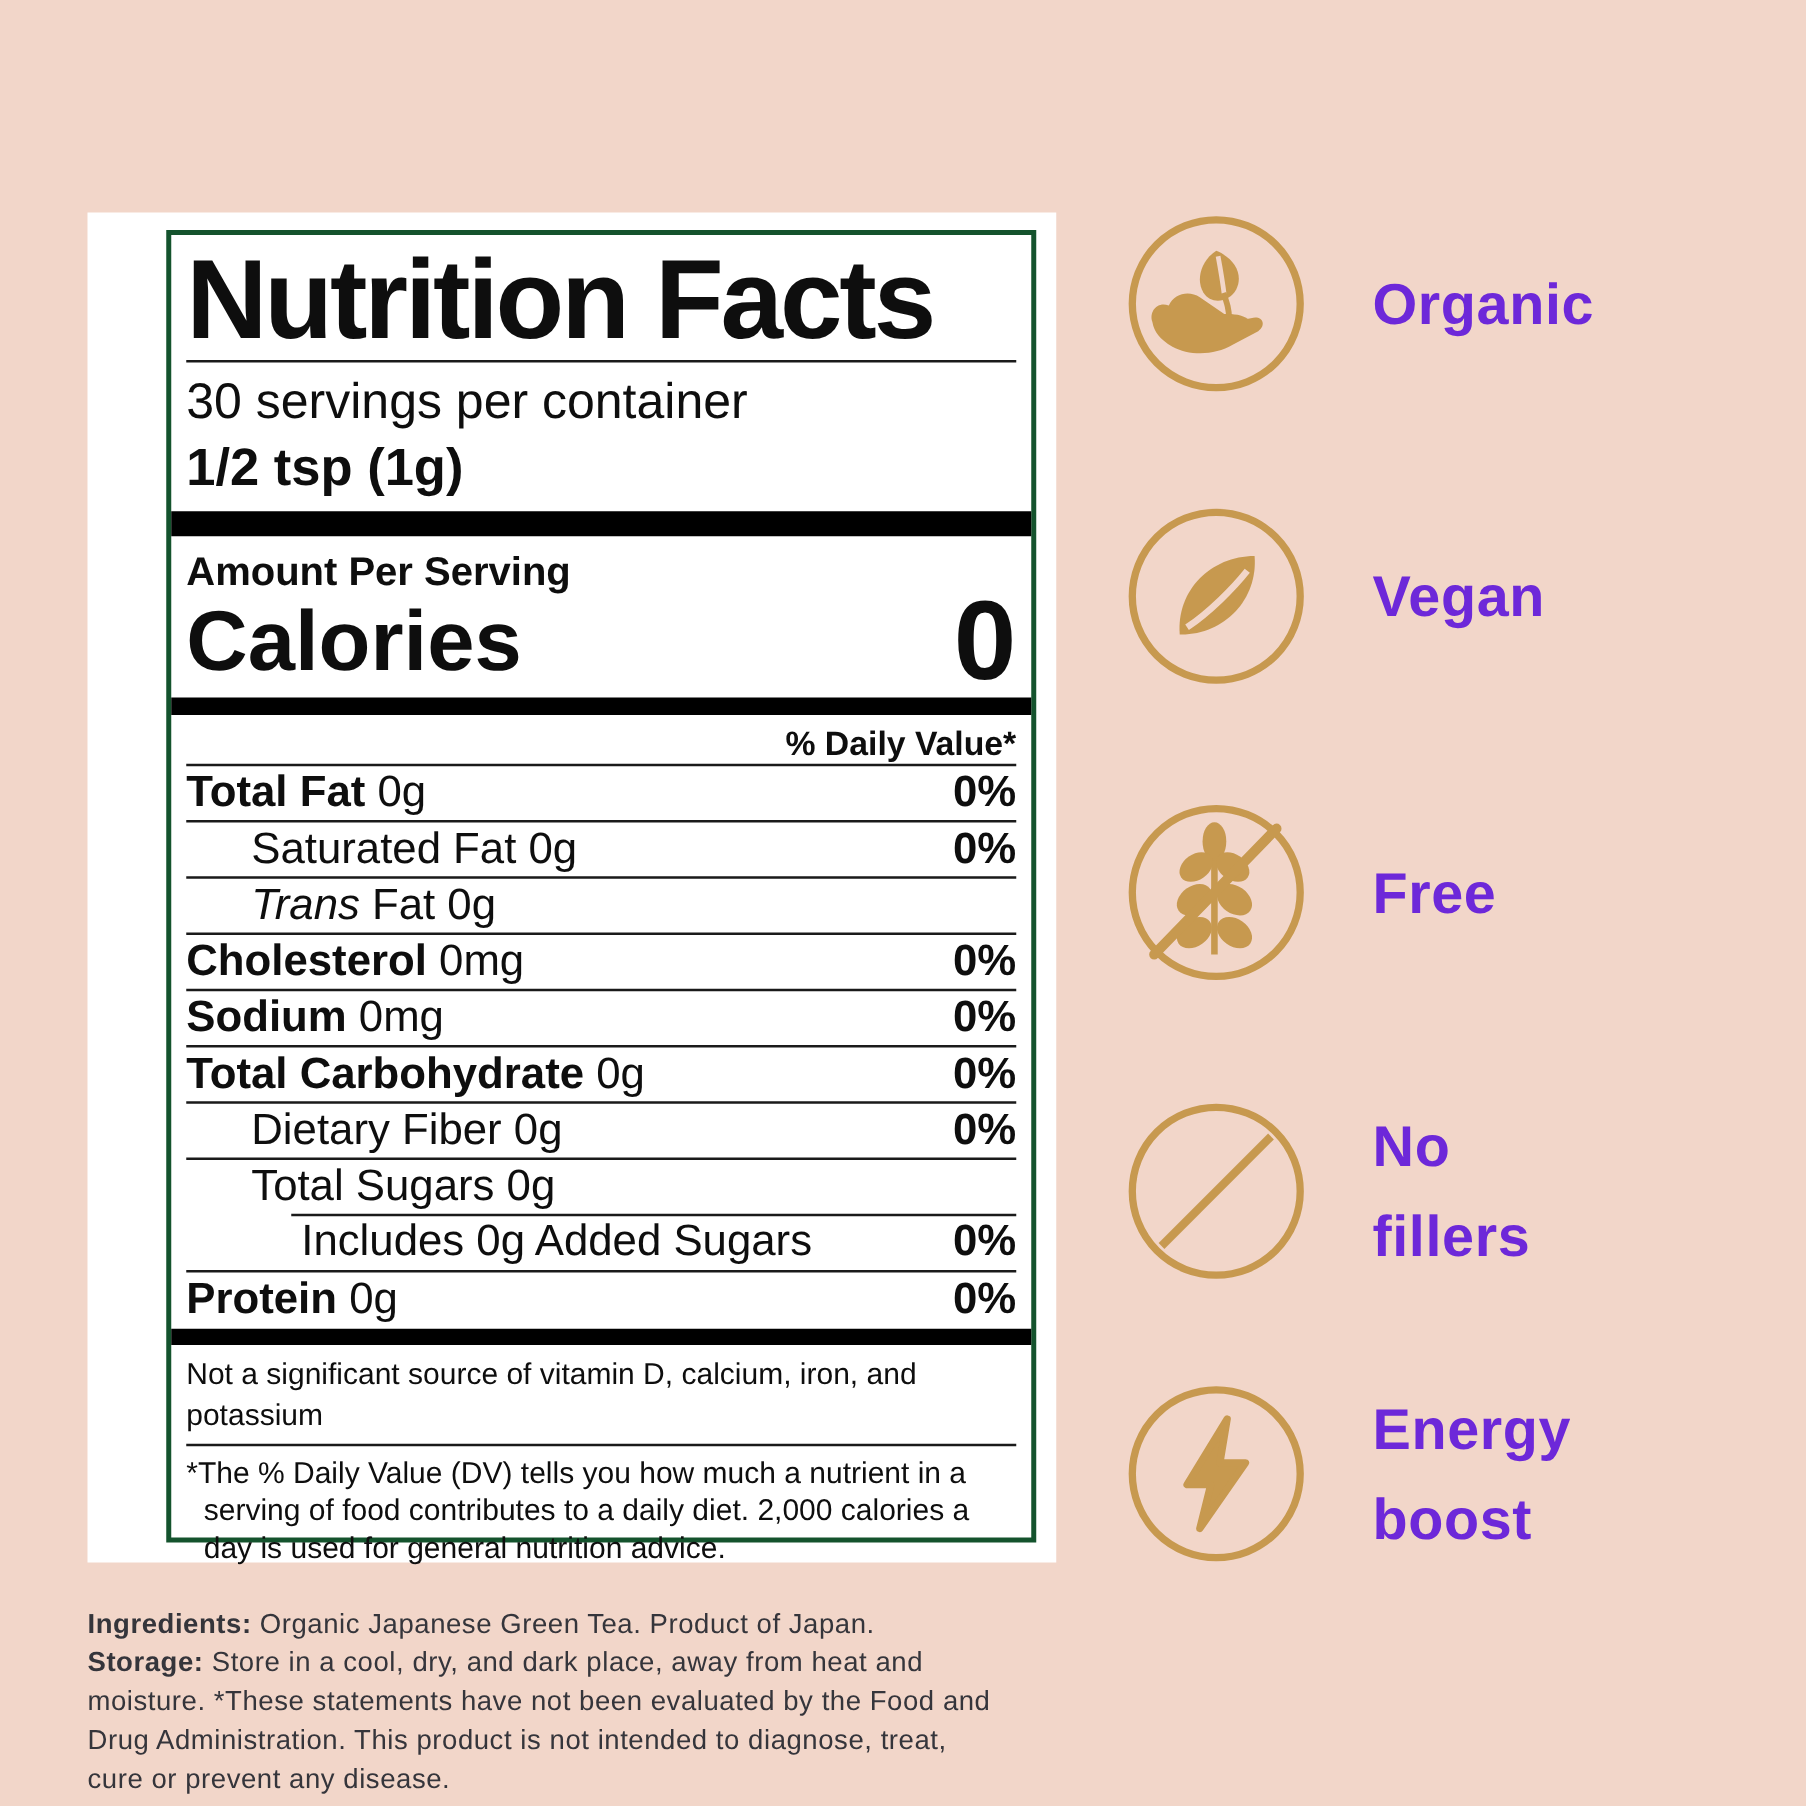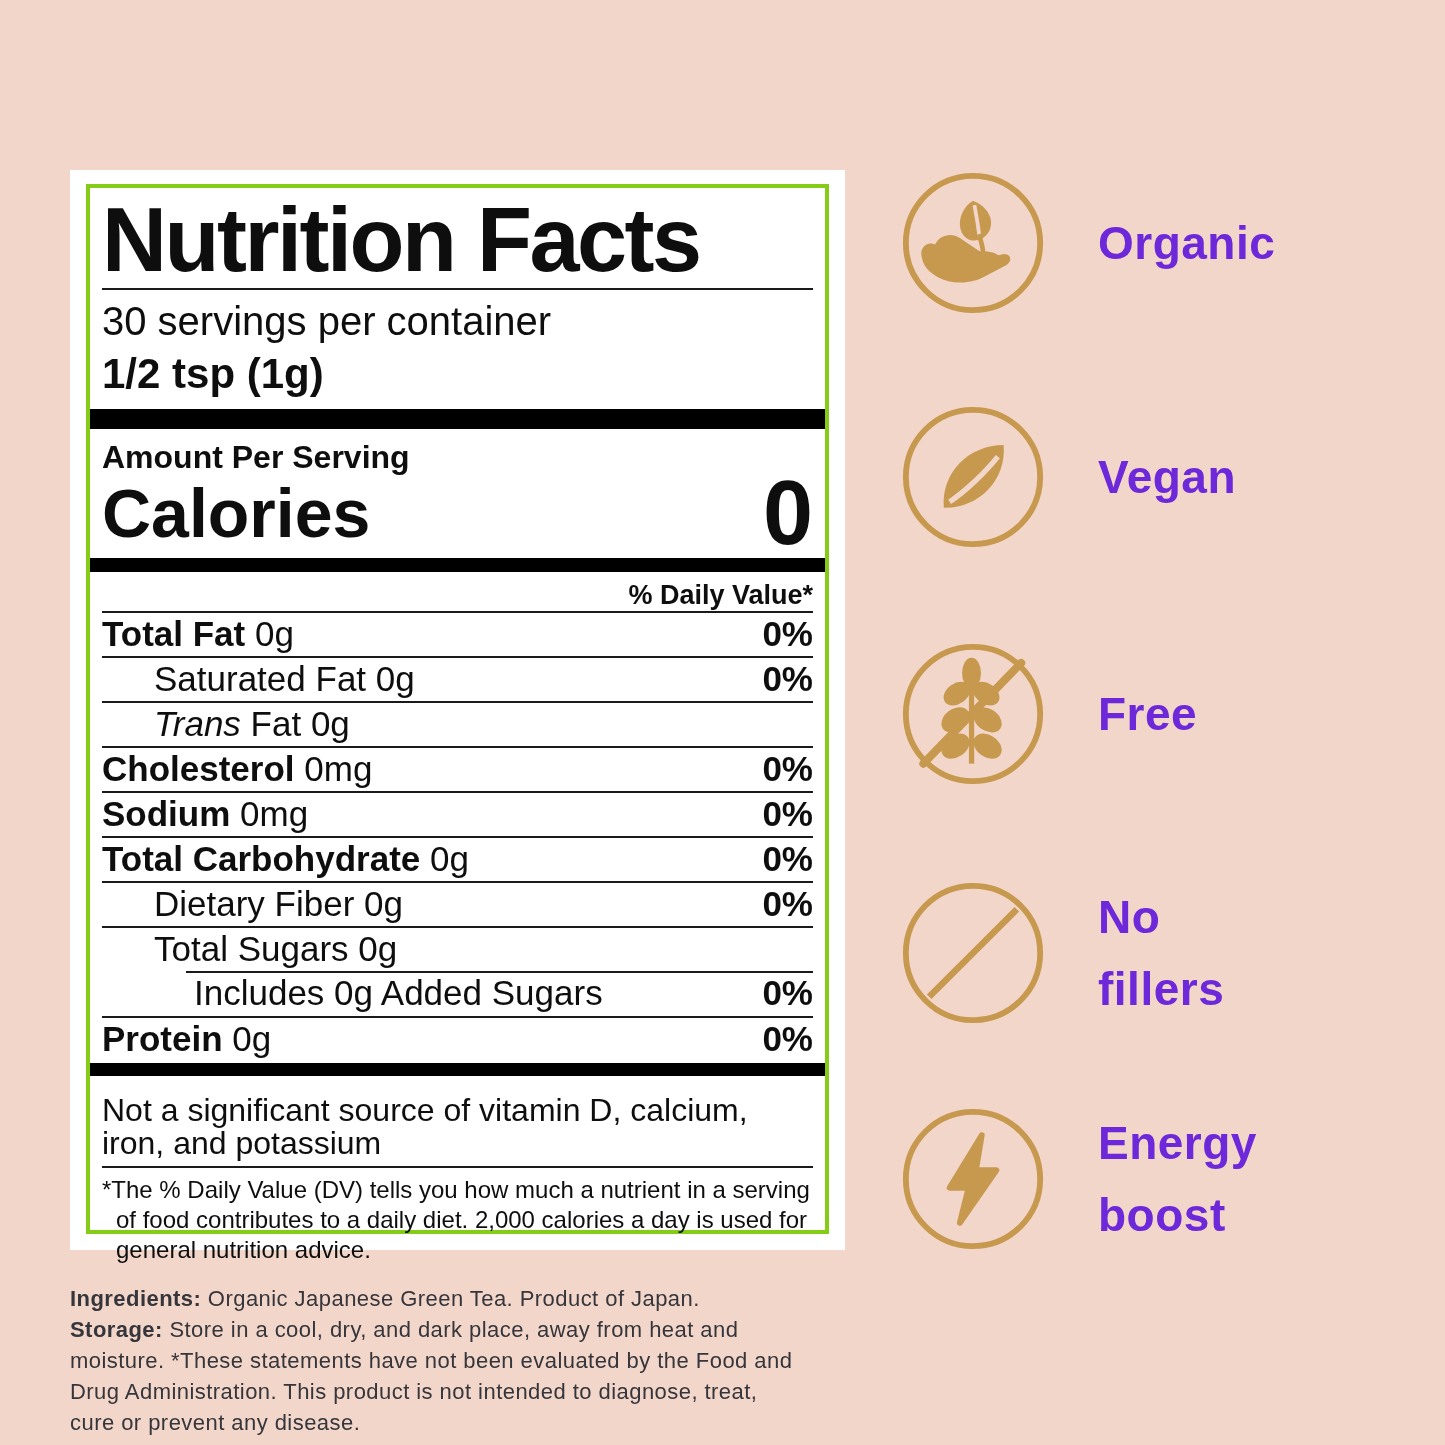--- a/index.html
+++ b/index.html
@@ -17,23 +17,24 @@
   }
   .canvas{position:absolute;inset:0;background:var(--bg);}
 
   
   .nf-label{
     position:absolute;left:70px;top:170px;width:775px;height:1080px;
     background:#ffffff;
   }
   .nf-inner{
     position:absolute;inset:14px 16px 16px 16px;
-    border:4px solid #84cc16;
+    border:4px solid #14532d;
     padding:0 12px;
     color:var(--ink);
+    margin-left:47px;
   }
   .nf-title{
     font-size:90px;font-weight:bold;letter-spacing:-2.5px;
     line-height:96px;padding-top:4px;white-space:nowrap;
   }
   .rule{border-top:2px solid #1a1a1a;}
   .nf-servings{font-size:40px;padding:9px 0 3px;}
   .nf-serving-row{
     display:flex;justify-content:space-between;align-items:baseline;
     font-weight:bold;font-size:42px;padding:3px 0 11px;
@@ -58,21 +59,21 @@
   .nrow .lead-bold{font-weight:bold;}
   .nrow .lead-italic{font-style:italic;}
   .nrow .ndv{font-weight:bold;}
   .nrow.indent1{padding-left:52px;}
   .nrow.indent2{padding-left:92px;}
   .nrow.sep-inset{border-top:none;position:relative;}
   .nrow.sep-inset::before{
     content:"";position:absolute;top:0;left:84px;right:0;
     border-top:2px solid #1a1a1a;
   }
-  .nf-note{font-size:32px;line-height:33px;padding:18px 0 6px;}
+  .nf-note{font-size:24px;line-height:33px;padding:7px 0 6px;}
   .nf-footnote{
     font-size:24px;line-height:30px;
     padding:7px 0 0 14px;text-indent:-14px;
   }
 
   
   .badges{position:absolute;left:900px;top:170px;width:490px;height:1160px;}
   .badge{position:absolute;left:0;display:flex;align-items:center;gap:52px;height:146px;}
   .badge-icon{width:146px;height:146px;color:var(--accent);flex:0 0 auto;}
   .badge-icon svg{width:100%;height:100%;display:block;}

